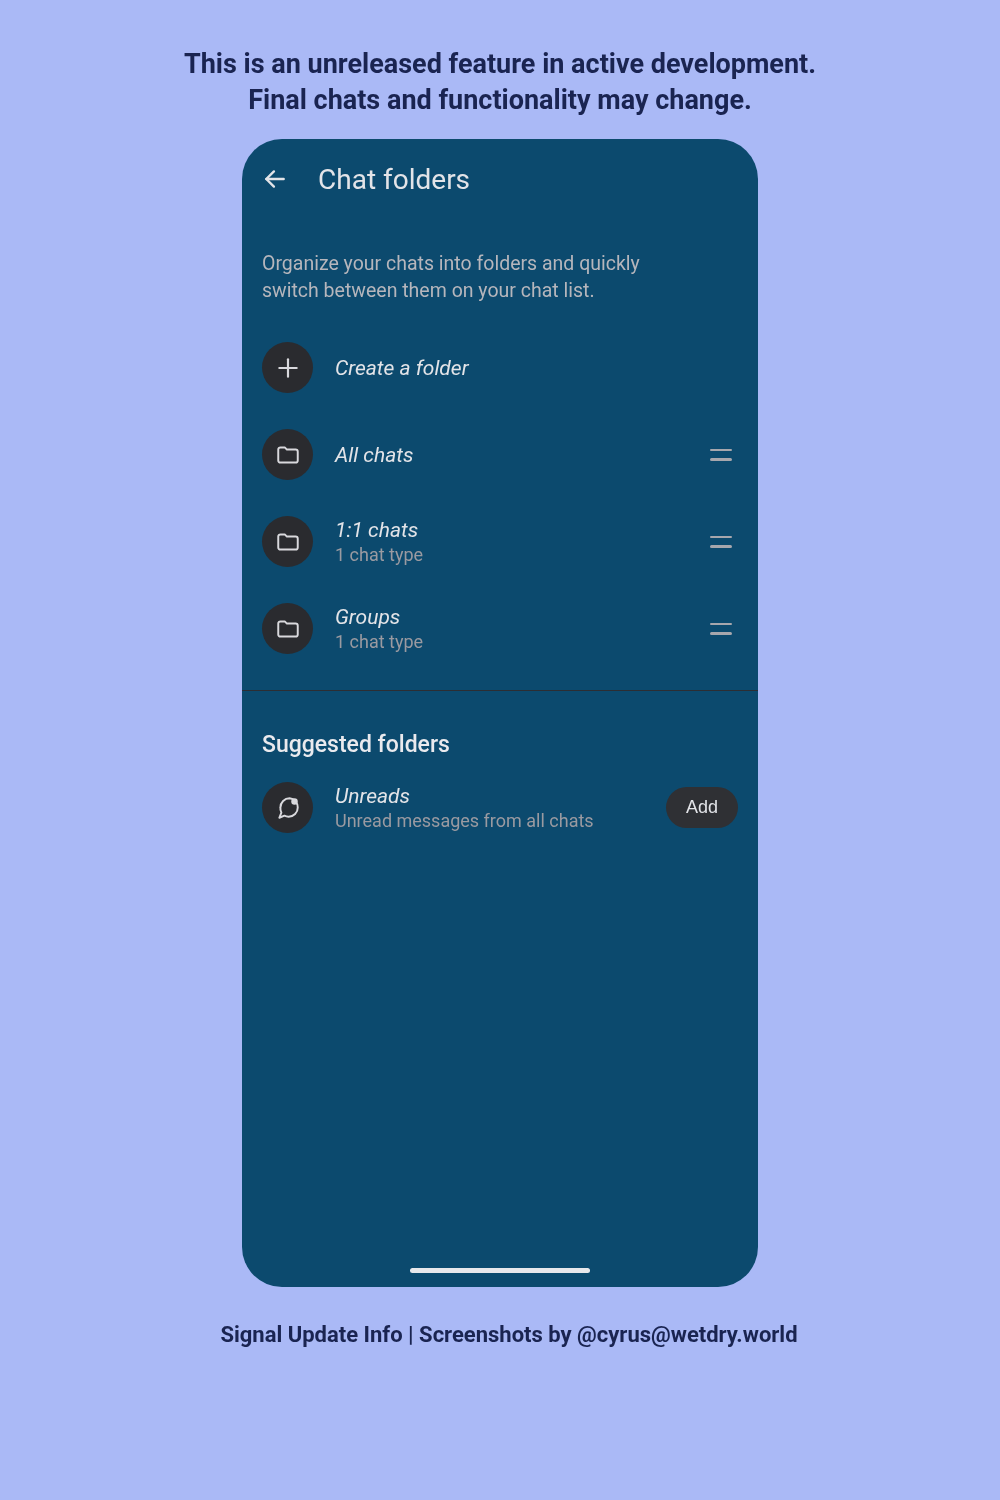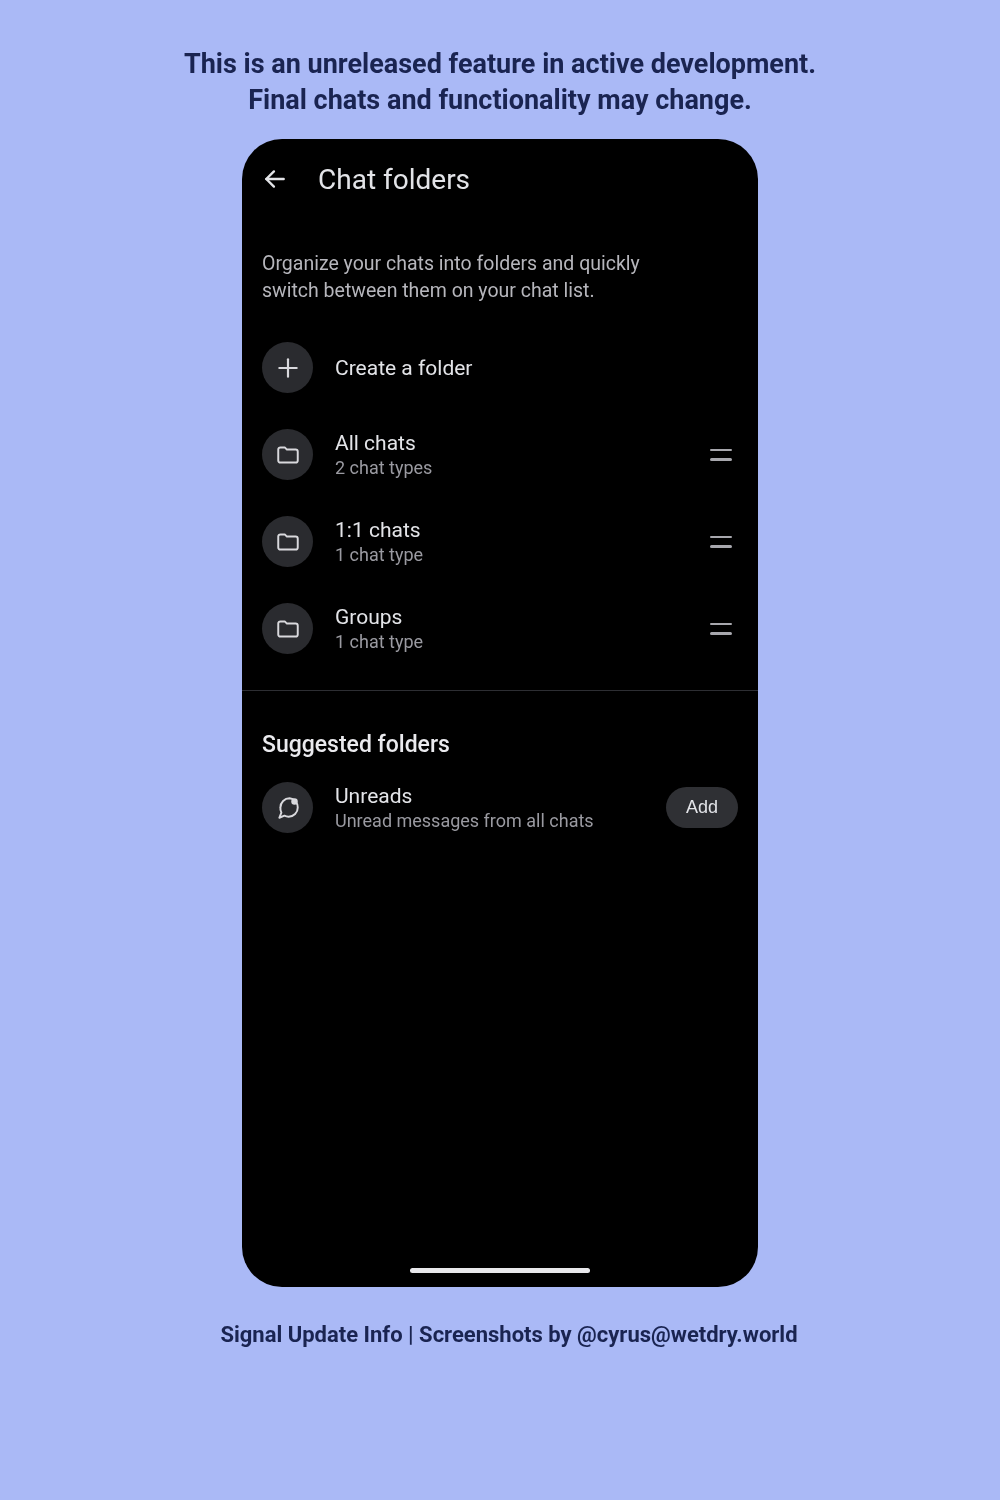--- a/index.html
+++ b/index.html
@@ -24,21 +24,21 @@
       text-align: center;
       font-weight: 700;
       font-size: 22px;
       color: #1a2451;
       margin-top: 35px;
       margin-left: 18px;
     }
     .phone {
       width: 516px;
       height: 1148px;
-      background: #000000;
+      background: #0c4a6e;
       border-radius: 40px;
       margin-top: 20px;
       display: flex;
       flex-direction: column;
       overflow: hidden;
       position: relative;
     }
     .app-bar {
       display: flex;
       align-items: center;
@@ -96,20 +96,21 @@
     .row-body {
       flex: 1;
       display: flex;
       flex-direction: column;
       gap: 2px;
     }
     .row-title {
       color: #e3e4e8;
       font-size: 21px;
       font-weight: 400;
+      font-style: italic;
     }
     .row-sub {
       color: #9a9aa1;
       font-size: 18px;
     }
     .drag-handle {
       width: 22px;
       height: 12px;
       display: flex;
       flex-direction: column;
@@ -188,21 +189,20 @@
     </div>
 
     <div class="row">
       <div class="row-icon-wrap">
         <svg class="row-icon" viewBox="0 0 24 24" fill="none" stroke="currentColor" stroke-width="1.8" stroke-linejoin="round">
           <path d="M3 7 a2 2 0 0 1 2-2 h4 l2 2 h8 a2 2 0 0 1 2 2 v8 a2 2 0 0 1-2 2 H5 a2 2 0 0 1-2-2 Z"></path>
         </svg>
       </div>
       <div class="row-body">
         <div class="row-title">All chats</div>
-        <div class="row-sub">2 chat types</div>
       </div>
       <div class="drag-handle">
         <div class="bar"></div>
           <div class="bar"></div>
       </div>
     </div>
 
     <div class="row">
       <div class="row-icon-wrap">
         <svg class="row-icon" viewBox="0 0 24 24" fill="none" stroke="currentColor" stroke-width="1.8" stroke-linejoin="round">

